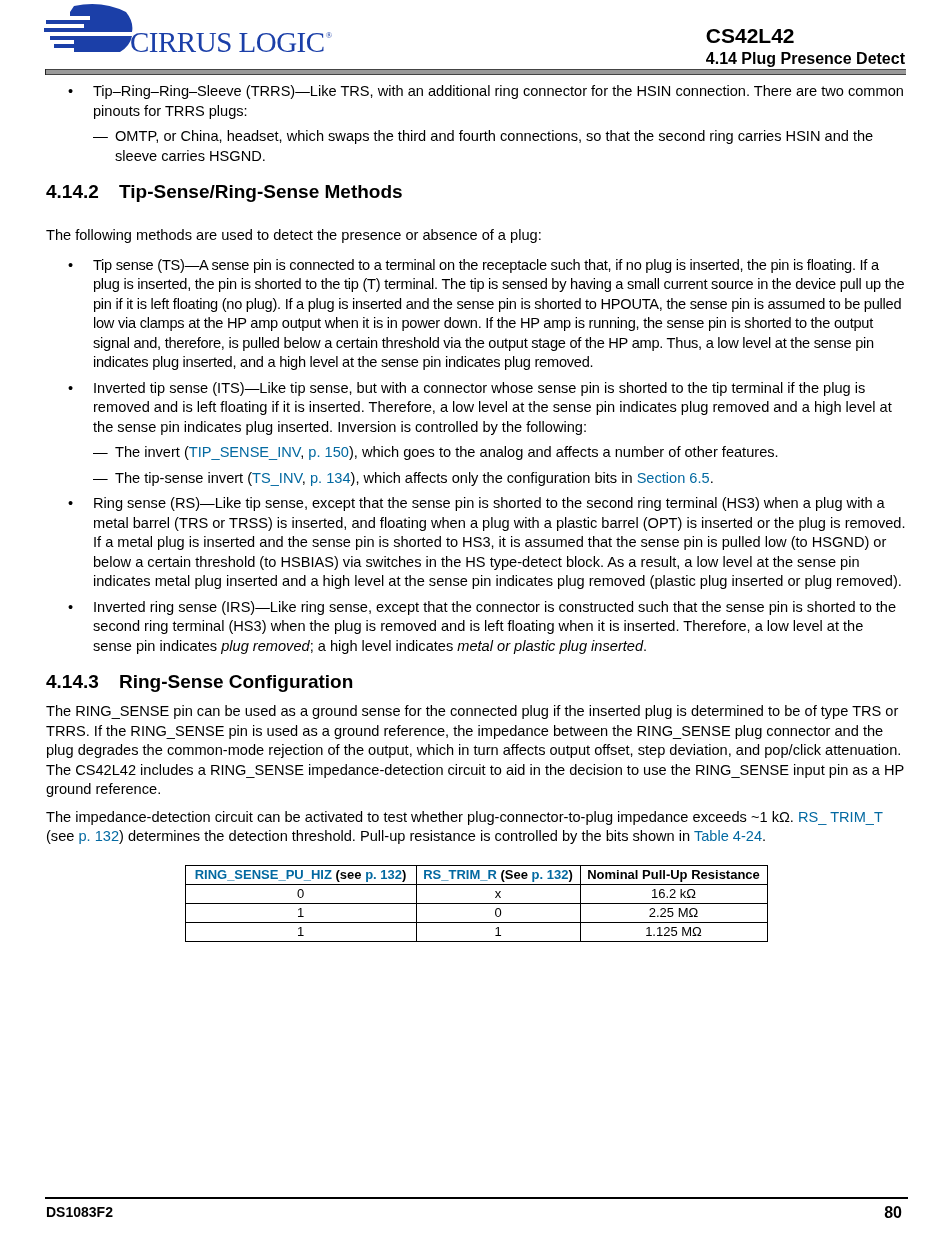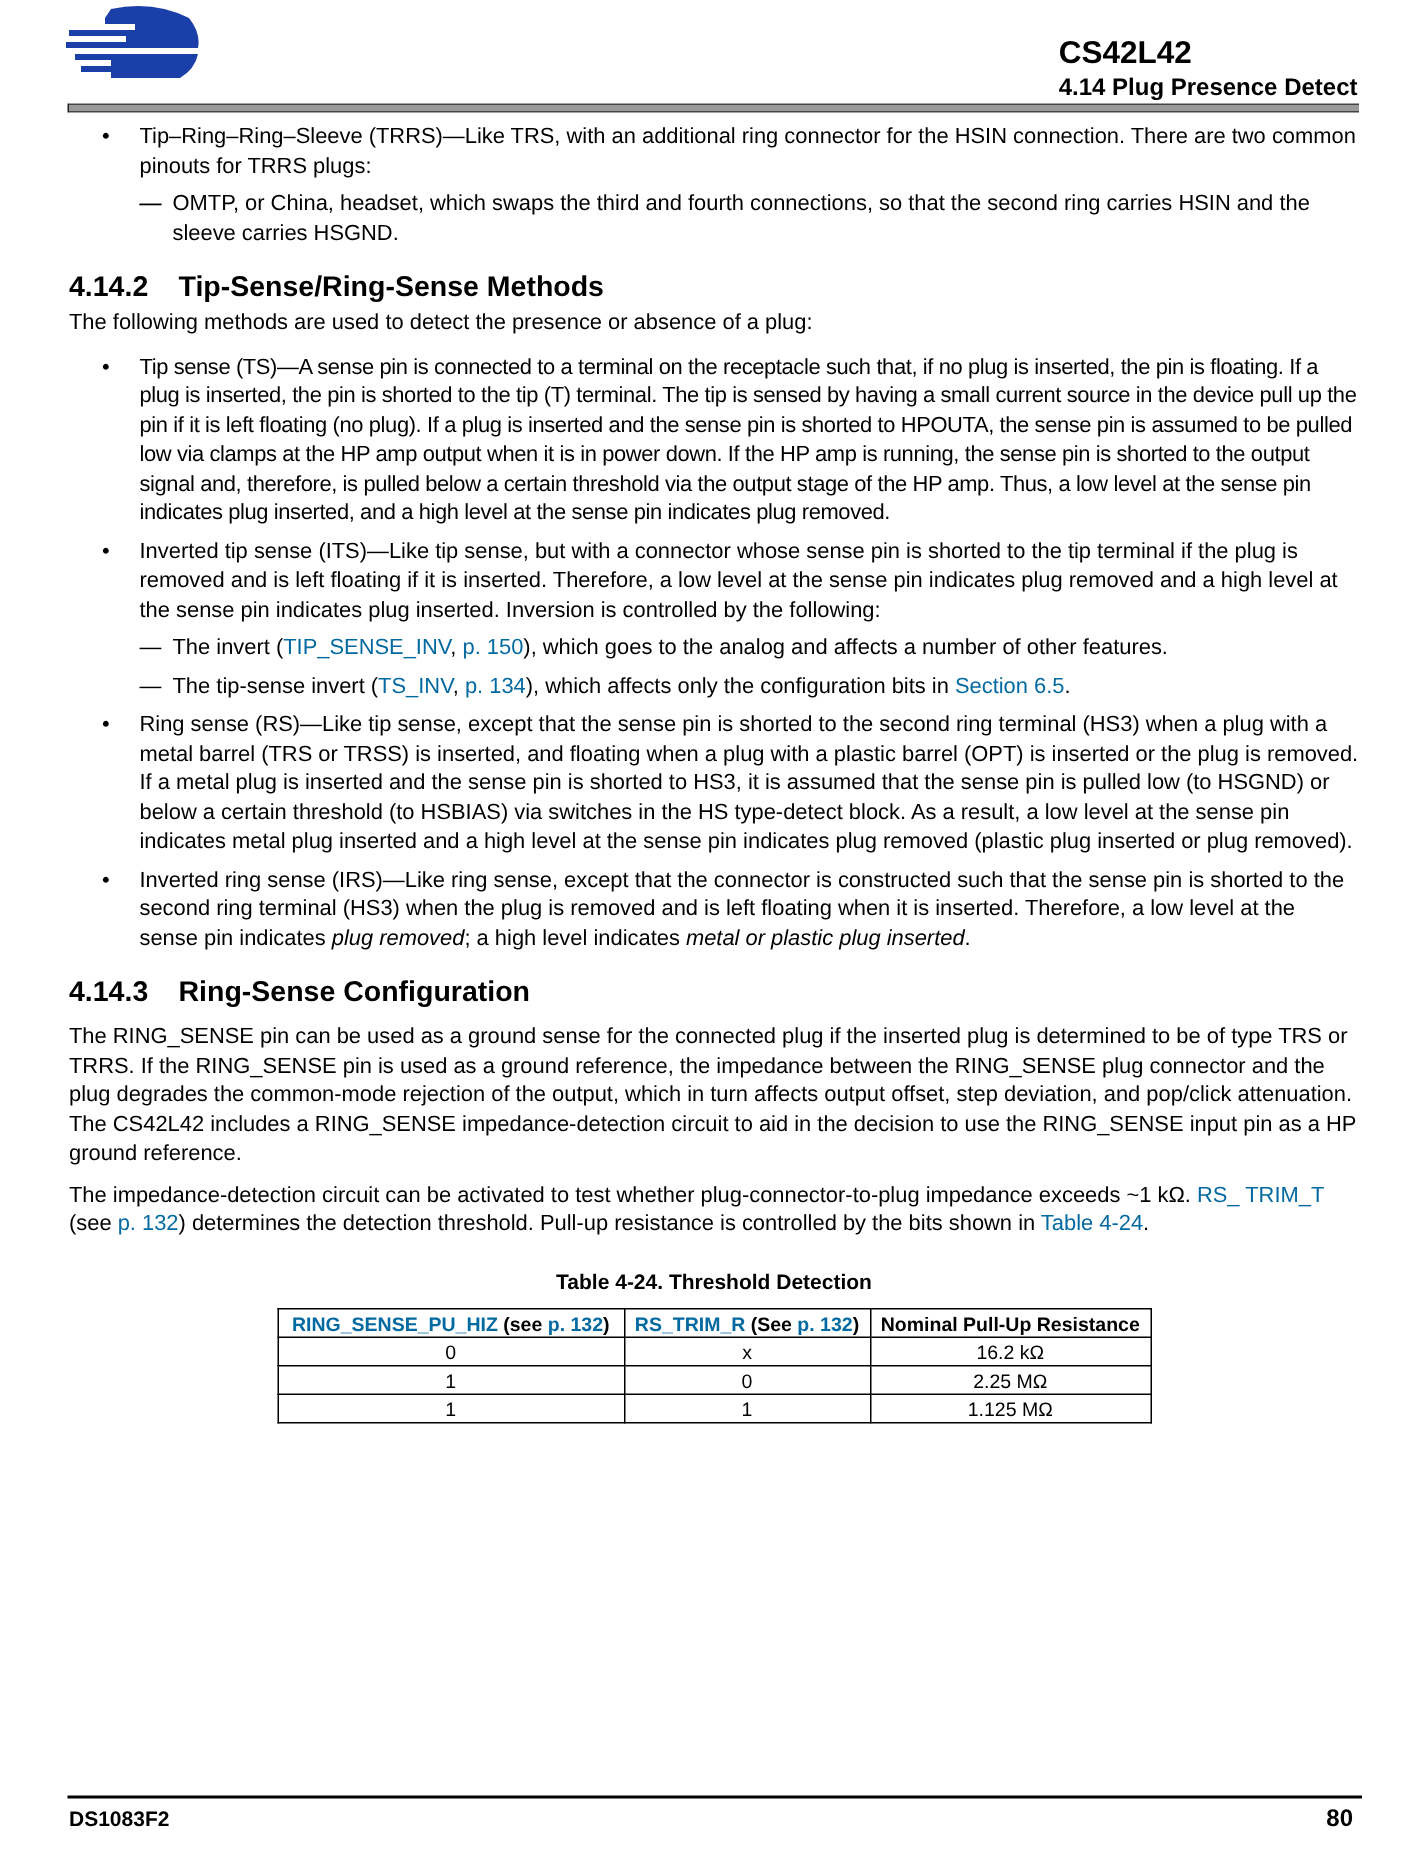--- a/index.html
+++ b/index.html
@@ -44,20 +44,21 @@
 </head>
 <body>
 
 <div class="logo">
   <svg width="90" height="56" viewBox="0 0 90 56">
     <path d="M30 4 Q58 -2 82 10 Q90 20 88 30 L14 30 L14 26 L40 26 L40 22 L20 22 L20 18 L46 18 L46 14 L26 14 L26 10 Z" fill="#1b3fa8"></path>
     <rect x="2" y="18" width="30" height="4" fill="#1b3fa8"></rect>
     <rect x="0" y="26" width="28" height="4" fill="#1b3fa8"></rect>
     <path d="M6 34 L88 34 Q86 44 76 50 L30 50 L30 46 L10 46 L10 42 L30 42 L30 38 L6 38 Z" fill="#1b3fa8"></path>
   </svg>
+  <div class="logo-text"><span>CIRRUS LOGIC</span><sup>®</sup></div>
 </div>
 
 <div class="hdr-right">
   <div class="hdr-part">CS42L42</div>
   <div class="hdr-section">4.14 Plug Presence Detect</div>
 </div>
 <div class="hdr-rule"></div>
 
 <div class="content">
 
@@ -66,21 +67,21 @@
     <span>Tip–Ring–Ring–Sleeve (TRRS)—Like TRS, with an additional ring connector for the HSIN connection. There are two common pinouts for TRRS plugs:</span>
   </div>
   <div class="dash">
     <span class="mark">—</span>
   </div>
   <div class="dash" style="margin-bottom:14px">
     <span class="mark">—</span>
     <span>OMTP, or China, headset, which swaps the third and fourth connections, so that the second ring carries HSIN and the sleeve carries HSGND.</span>
   </div>
 
-  <h2 style="margin-bottom:2px">
+  <h2 style="margin-bottom:22px">
     <span class="num">4.14.2</span><span>Tip-Sense/Ring-Sense Methods</span>
   </h2>
   <p style="margin-bottom:10px">The following methods are used to detect the presence or absence of a plug:</p>
 
   <div class="bullet" style="letter-spacing:-0.25px">
     <span class="dot">•</span>
     <span>Tip sense (TS)—A sense pin is connected to a terminal on the receptacle such that, if no plug is inserted, the pin is floating. If a plug is inserted, the pin is shorted to the tip (T) terminal. The tip is sensed by having a small current source in the device pull up the pin if it is left floating (no plug). If a plug is inserted and the sense pin is shorted to HPOUTA, the sense pin is assumed to be pulled low via clamps at the HP amp output when it is in power down. If the HP amp is running, the sense pin is shorted to the output signal and, therefore, is pulled below a certain threshold via the output stage of the HP amp. Thus, a low level at the sense pin indicates plug inserted, and a high level at the sense pin indicates plug removed.</span>
   </div>
 
   <div class="bullet">
@@ -107,21 +108,20 @@
   </div>
 
   <h2 style="margin-bottom:8px">
     <span class="num">4.14.3</span><span>Ring-Sense Configuration</span>
   </h2>
   <p>The RING_SENSE pin can be used as a ground sense for the connected plug if the inserted plug is determined to be of type TRS or TRRS. If the RING_SENSE pin is used as a ground reference, the impedance between the RING_SENSE plug connector and the plug degrades the common-mode rejection of the output, which in turn affects output offset, step deviation, and pop/click attenuation. The CS42L42 includes a RING_SENSE impedance-detection circuit to aid in the decision to use the RING_SENSE input pin as a HP ground reference.</p>
   <p style="margin-bottom:18px">
     <span>The impedance-detection circuit can be activated to test whether plug-connector-to-plug impedance exceeds ~1 kΩ. </span><a class="link">RS_ TRIM_T</a><span> (see </span><a class="link">p. 132</a><span>) determines the detection threshold. Pull-up resistance is controlled by the bits shown in </span><a class="link">Table 4-24</a><span>.</span>
   </p>
 
-  <p class="tcap" style="margin-bottom:8px">Table 4-24.  Threshold Detection</p>
   <table>
     <tbody>
         <tr>
       <th style="width:224px"><a class="link">RING_SENSE_PU_HIZ</a><span> (see </span><a class="link">p. 132</a><span>)</span></th>
       <th style="width:157px"><a class="link">RS_TRIM_R</a><span> (See </span><a class="link">p. 132</a><span>)</span></th>
       <th style="width:180px">Nominal Pull-Up Resistance</th>
     </tr>
     <tr>
       <td>0</td>
       <td>x</td>

